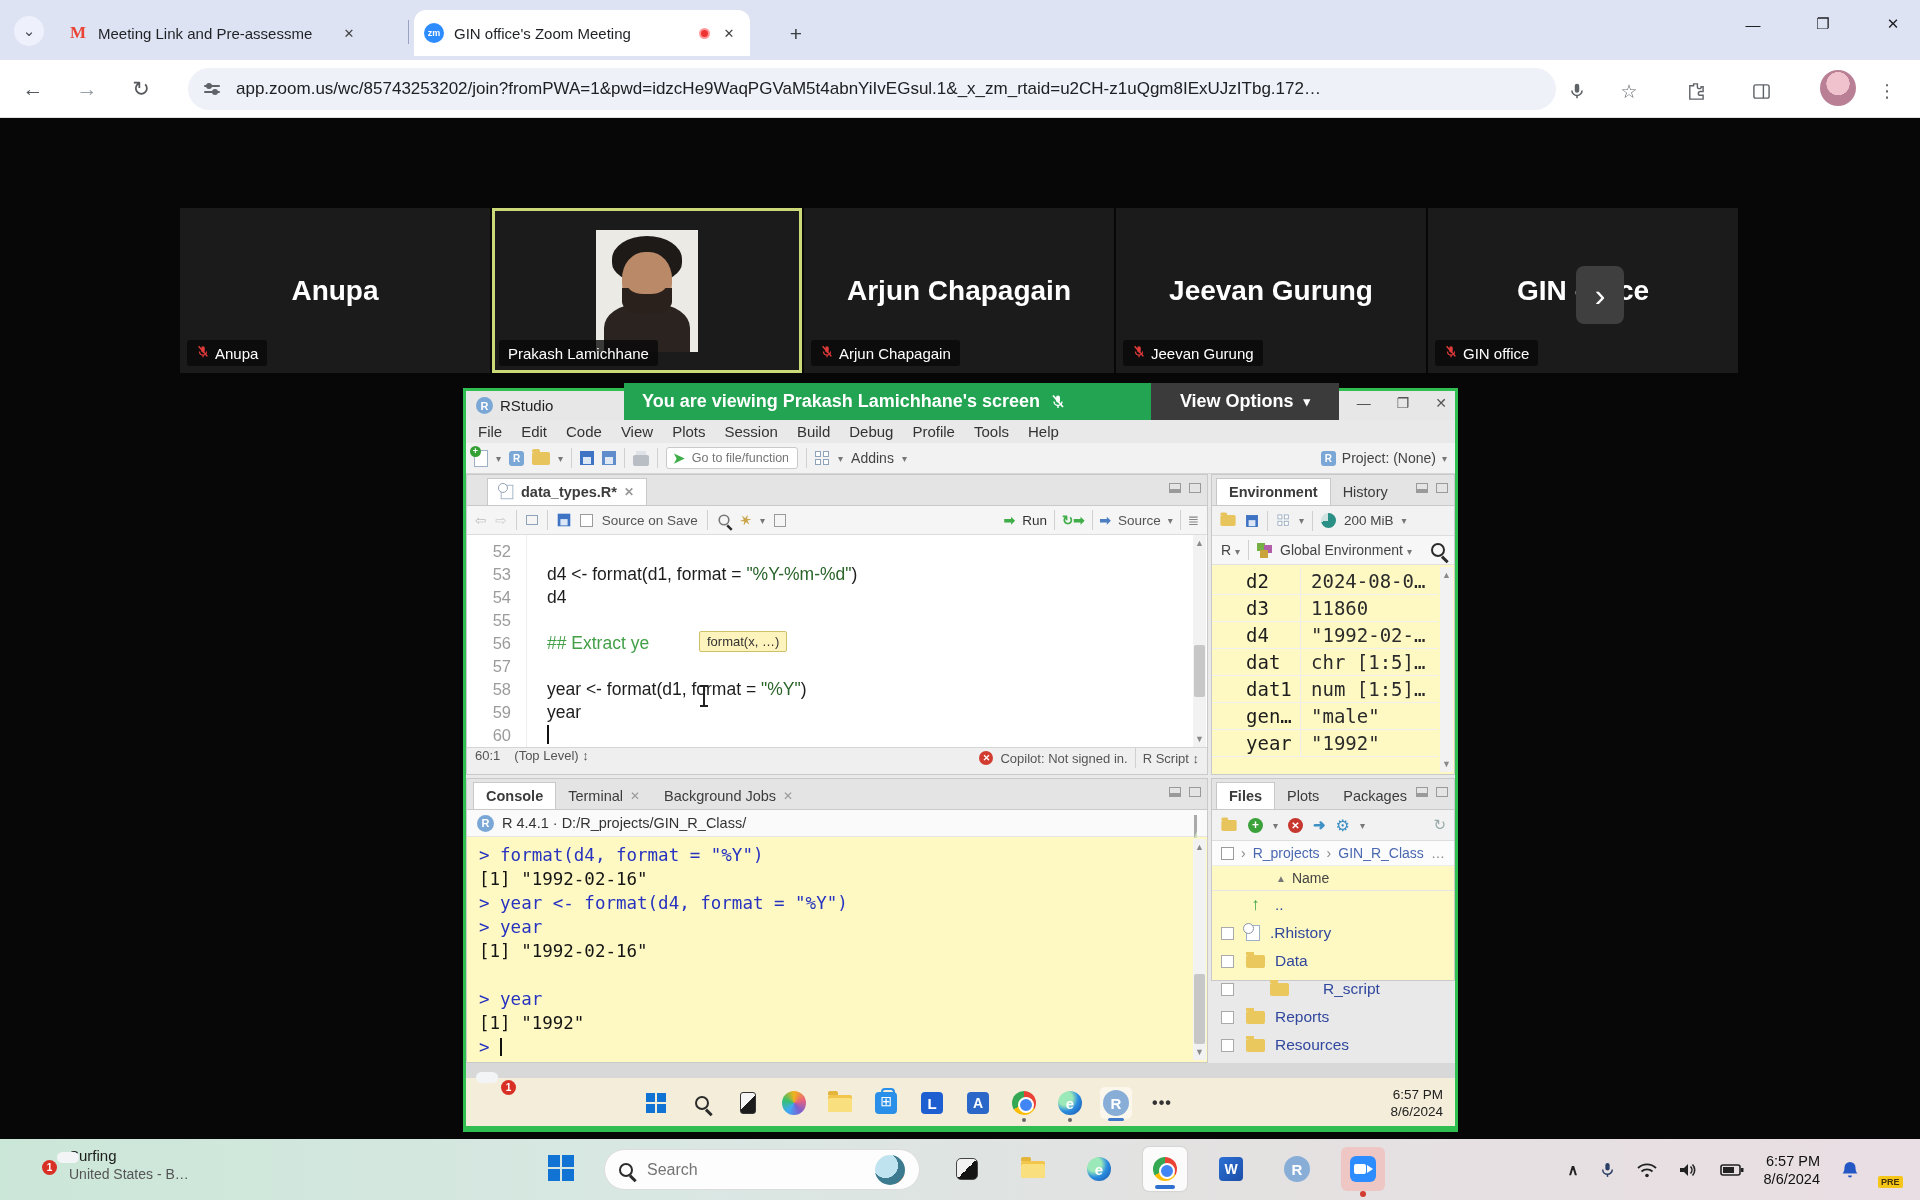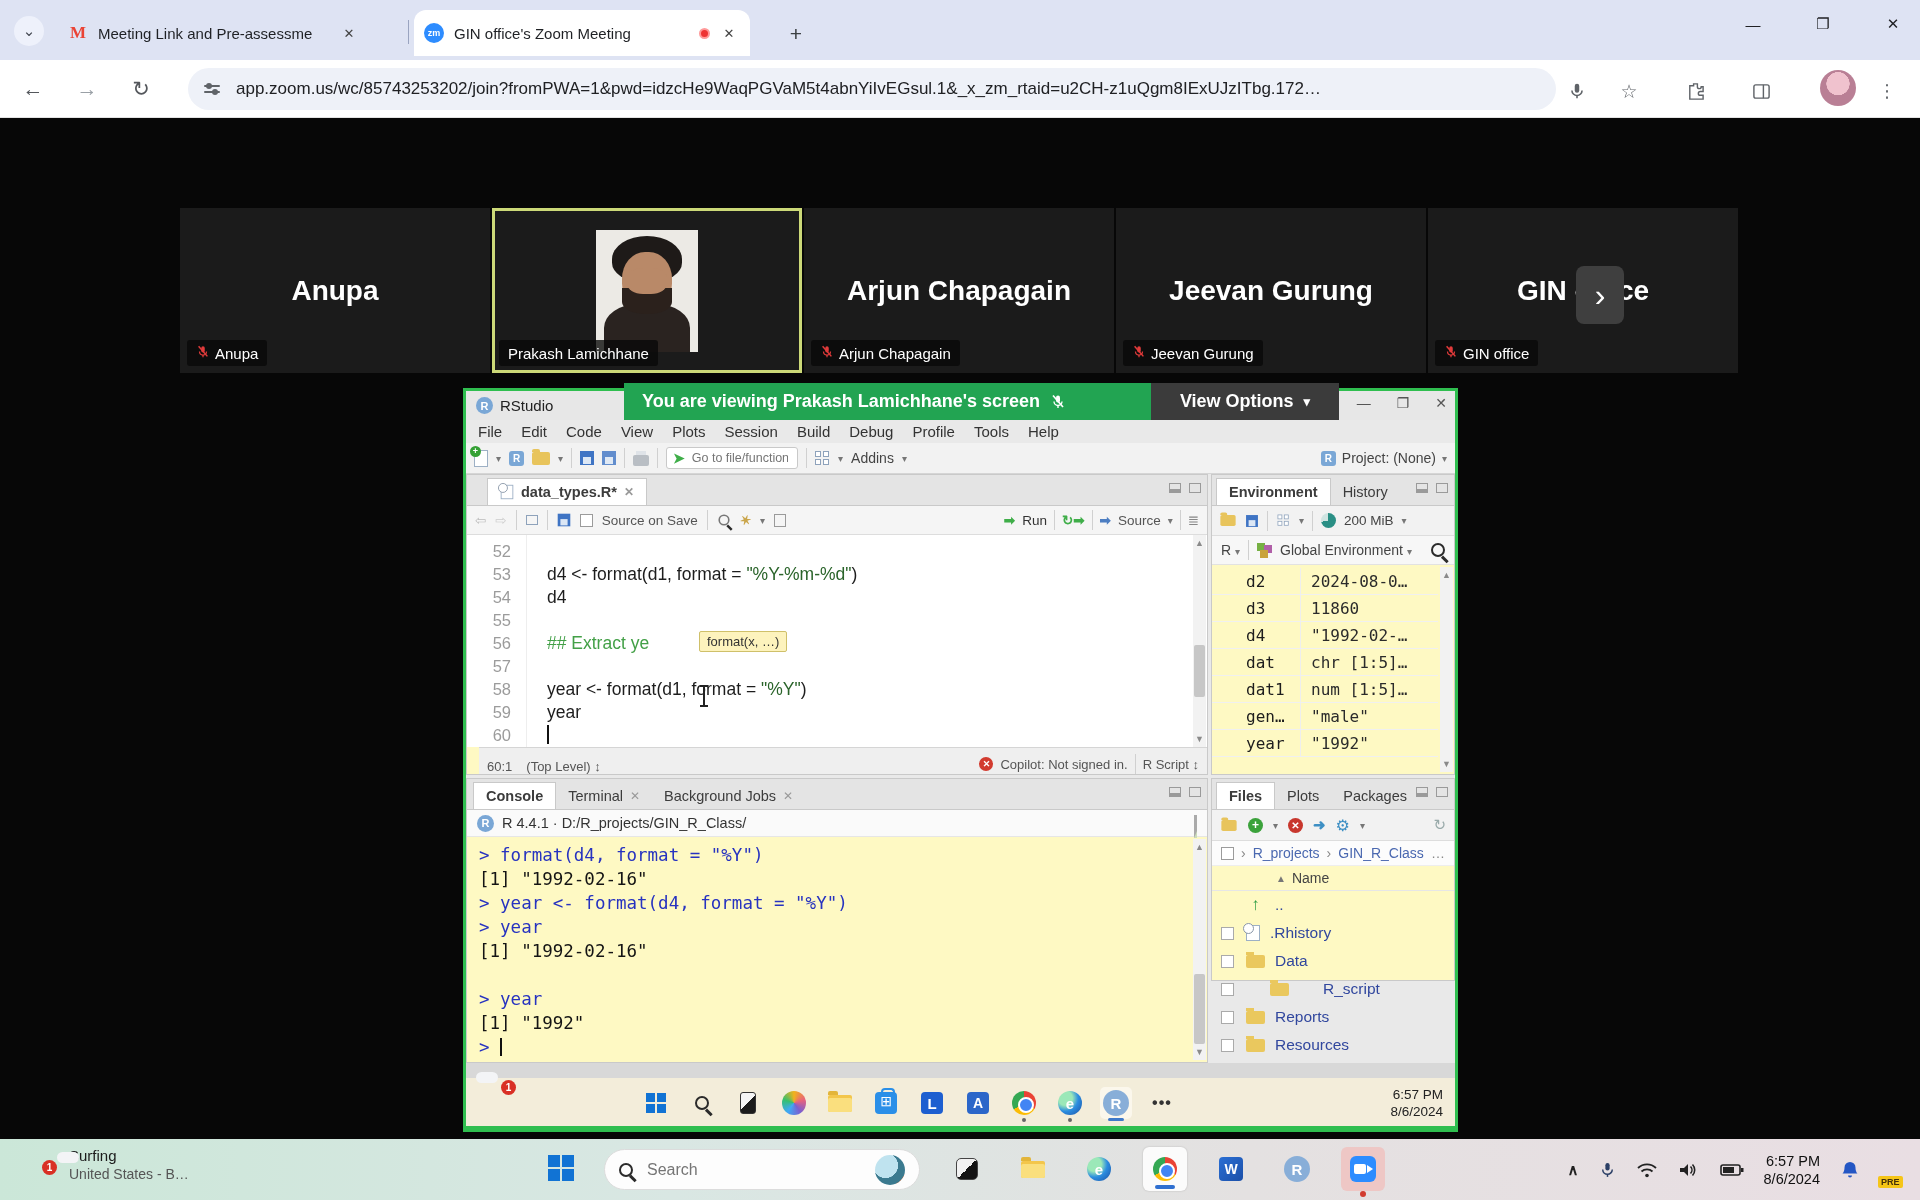--- a/index.html
+++ b/index.html
@@ -128,22 +128,22 @@
   .str{color:#2a642a;}
   .caret{display:inline-block;width:2px;height:19px;background:#111;vertical-align:-3px;}
   .tooltipbox{position:absolute;background:#fdf3bd;border:1px solid #cfc06a;font-size:13px;color:#333;
               padding:2px 7px;border-radius:2px;z-index:5;}
   .ibeam{position:absolute;width:2px;height:18px;background:#222;z-index:6;}
   .ibeam:before,.ibeam:after{content:"";position:absolute;left:-3px;width:8px;height:2px;background:#222;}
   .ibeam:before{top:-2px}.ibeam:after{bottom:-2px}
   .vscroll{position:absolute;right:1px;width:13px;background:#f2f2f2;}
   .vthumb{position:absolute;left:1px;width:11px;background:#c7c7c7;border-radius:2px;}
   .sarr{position:absolute;left:0;width:13px;text-align:center;color:#8a8a8a;font-size:9px;}
-  .statusbar{position:absolute;left:12px;right:0;bottom:0;height:27px;background:#efefef;border-top:1px solid #d5d5d5;
-             display:flex;align-items:flex-end;font-size:13px;color:#555;padding:0 8px;gap:14px;}
+  .statusbar{position:absolute;left:0;right:0;bottom:0;height:27px;background:#efefef;border-top:1px solid #d5d5d5;
+             display:flex;align-items:flex-start;font-size:13px;color:#555;padding:0 8px;gap:14px;}
   .copidot{width:14px;height:14px;border-radius:50%;background:#d23b2f;color:#fff;font-size:9px;line-height:14px;
            text-align:center;font-weight:bold;}
 
   
   .verrow{position:absolute;left:0;top:31px;right:0;height:27px;background:#fafafa;border-bottom:1px solid #e6e6e6;
           display:flex;align-items:center;gap:8px;padding:0 10px;font-size:14.5px;color:#333;}
   .consbody{position:absolute;left:0;top:58px;right:0;bottom:0;overflow:hidden;}
   .kline{position:absolute;left:12px;right:16px;height:24px;font-size:17.5px;line-height:24px;white-space:pre;}
   .kline.in{color:#2733c0;}
   .kline.out{color:#141414;}
@@ -155,21 +155,21 @@
   .pie{width:15px;height:15px;border-radius:50%;background:conic-gradient(#2a8f85 0 72%,#cfe4e1 72% 100%);}
   .env-row2{position:absolute;left:0;top:61px;right:0;height:29px;background:#f7f7f7;border-bottom:1px solid #e2e2e2;
             display:flex;align-items:center;gap:8px;padding:0 9px;font-size:14px;color:#444;}
   .cubes{width:15px;height:15px;position:relative;}
   .cubes i{position:absolute;width:8px;height:8px;}
   .cubes i:nth-child(1){left:0;top:0;background:#76b043;}
   .cubes i:nth-child(2){right:0;top:2px;background:#b05fa8;}
   .cubes i:nth-child(3){left:3px;bottom:0;background:#c9a33c;}
   .envtable{position:absolute;left:0;top:90px;right:0;bottom:0;overflow:hidden;}
   .erow{position:absolute;left:0;right:16px;height:27px;border-bottom:1px solid #f0f0f0;display:flex;
-        font-size:16px;line-height:27px;}
+        font-size:19px;line-height:27px;}
   .erow .en{width:88px;padding-left:34px;color:#1d1d1d;flex:none;}
   .erow .ev{color:#2b2b2b;border-left:1px solid #eee;padding-left:10px;white-space:pre;overflow:hidden;}
 
   
   .files-toolbar{position:absolute;left:0;top:31px;right:0;height:31px;background:#f2f2f2;border-bottom:1px solid #ddd;
                  display:flex;align-items:center;gap:10px;padding:0 8px;font-size:14px;color:#444;}
   .greenplus{width:15px;height:15px;border-radius:50%;background:#3ba23b;color:#fff;text-align:center;line-height:15px;
              font-size:12px;font-weight:bold;}
   .redx{width:15px;height:15px;border-radius:50%;background:#c8372d;color:#fff;text-align:center;line-height:15px;
         font-size:10px;font-weight:bold;}

